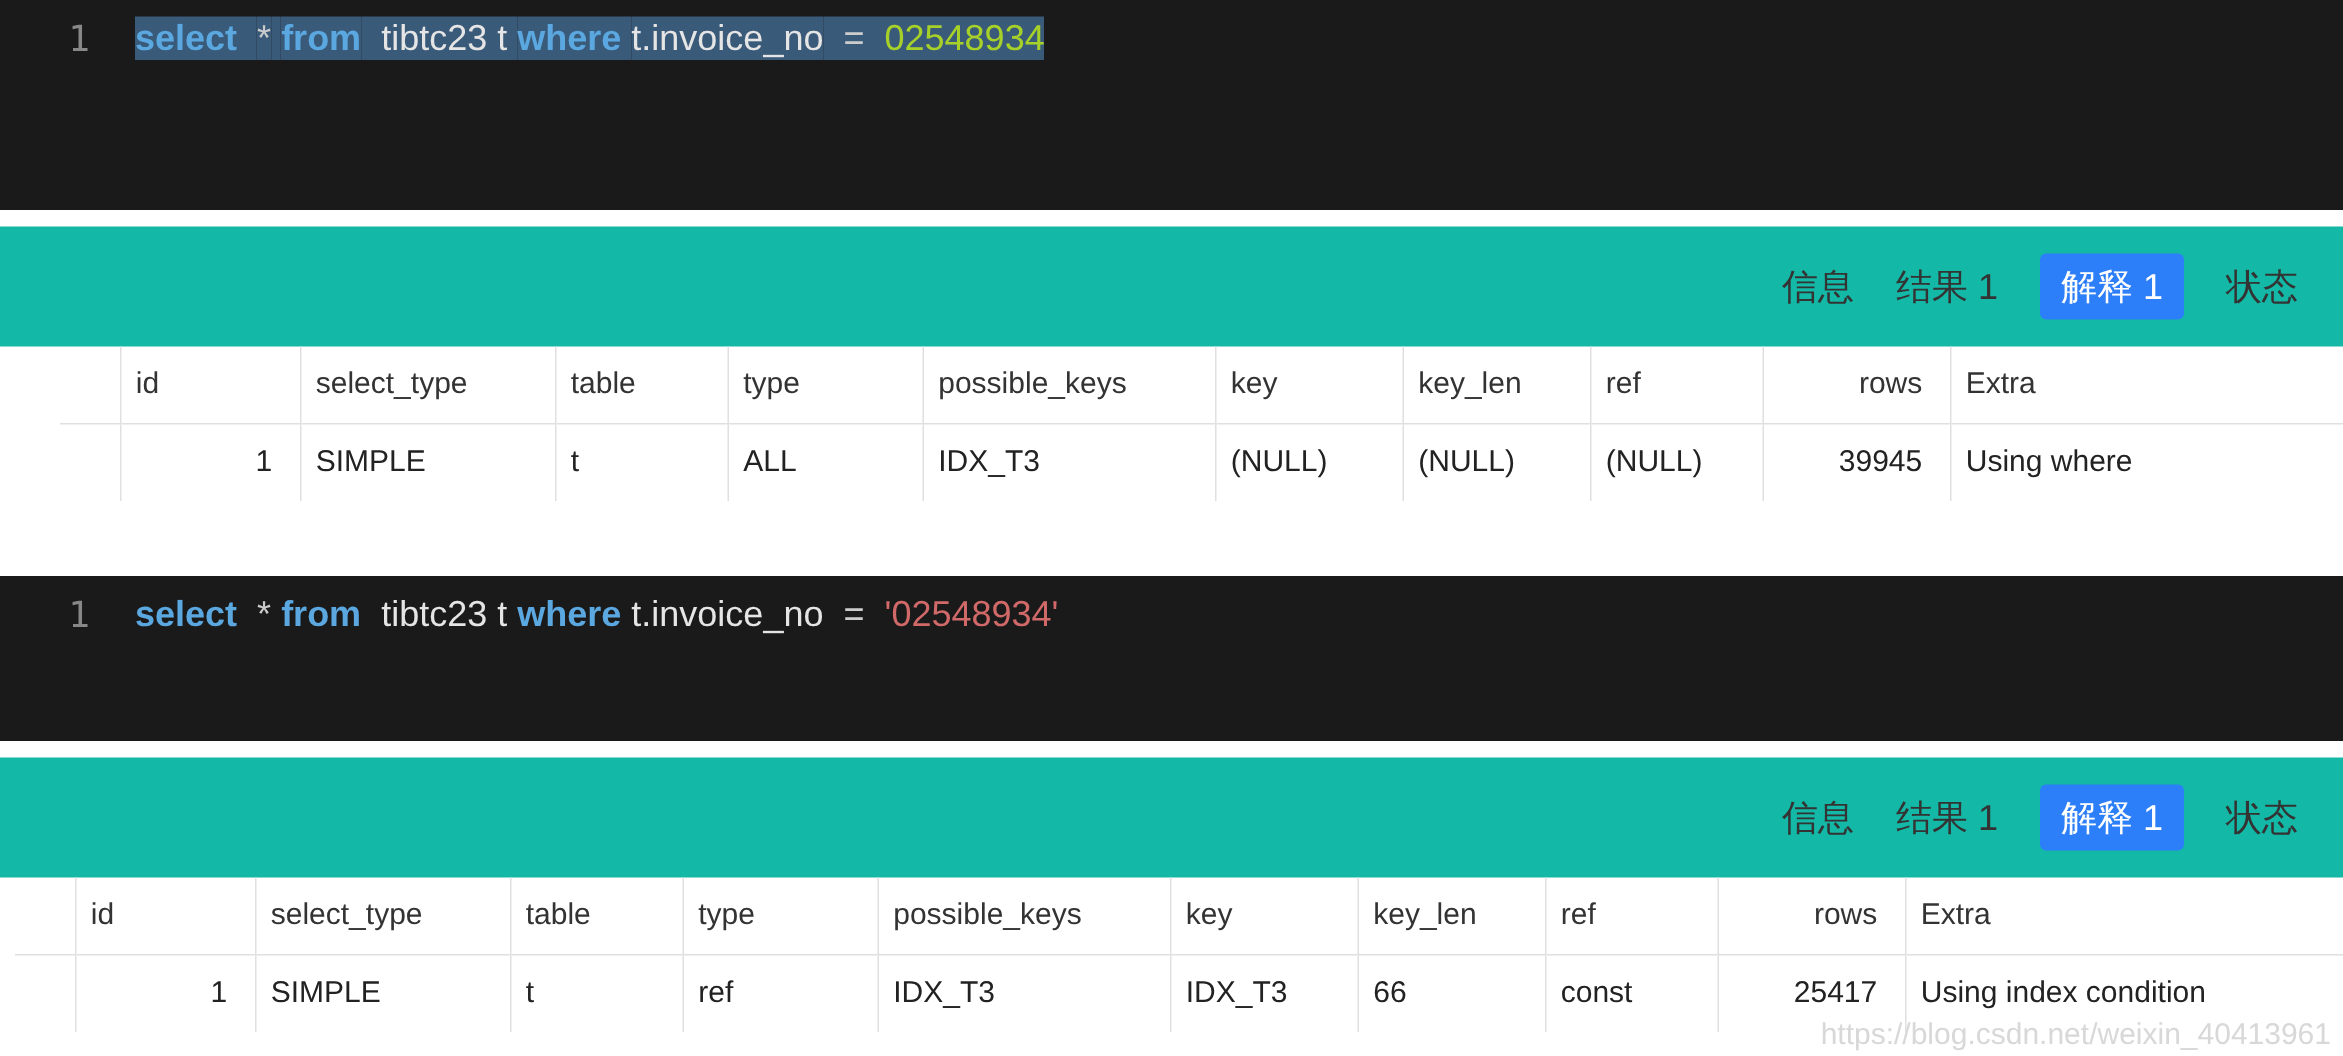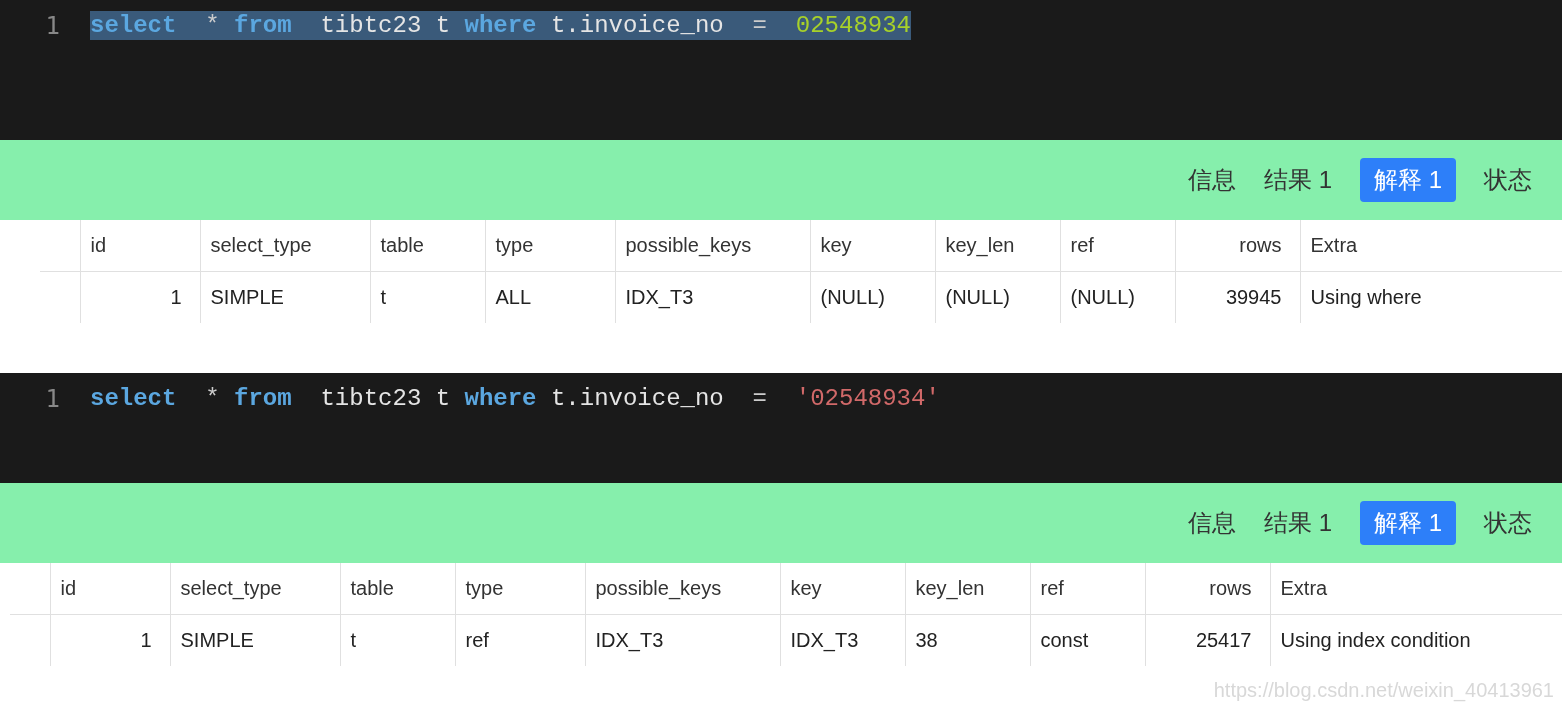--- a/index.html
+++ b/index.html
@@ -23,21 +23,21 @@
     width: 90px;
     text-align: right;
     padding-right: 30px;
     color: #888;
     font-family: "SF Mono", Menlo, Consolas, monospace;
     font-size: 24px;
     user-select: none;
     line-height: 1.5;
   }
   .code-line {
-    font-family: Liberation Mono, monospace;
+    font-family: Liberation Sans, sans-serif;
     font-size: 24px;
     color: #ddd;
     line-height: 1.5;
     white-space: pre;
   }
   .sel {
     background: #3a5a7a;
     color: #eee;
     padding: 1px 0;
   }
@@ -46,21 +46,22 @@
   .op  { color: #ccc; }
   .id  { color: #e5e5e5; }
   .num { color: #a7d129; }
   .str { color: #d16969; }
   .tabs {
     display: flex;
     justify-content: flex-end;
     align-items: center;
     padding: 18px 30px 18px 0;
     gap: 28px;
-    background: #86efac;
+    background: #14b8a6;
+    margin-top: 11px;
   }
   .tab {
     color: #333;
     cursor: pointer;
     font-size: 24px;
   }
   .tab.active {
     background: #2d7ff9;
     color: #fff;
     padding: 6px 14px;
@@ -213,21 +214,21 @@
           </thead>
           <tbody>
             <tr>
               <td class="row-handle"></td>
               <td class="right">1</td>
               <td>SIMPLE</td>
               <td>t</td>
               <td>ref</td>
               <td>IDX_T3</td>
               <td>IDX_T3</td>
-              <td>38</td>
+              <td>66</td>
               <td>const</td>
               <td class="right">25417</td>
               <td>Using index condition</td>
             </tr>
           </tbody>
         </table>
       </div>
     </div>
   </div>
 <div class="watermark">https://blog.csdn.net/weixin_40413961</div>

